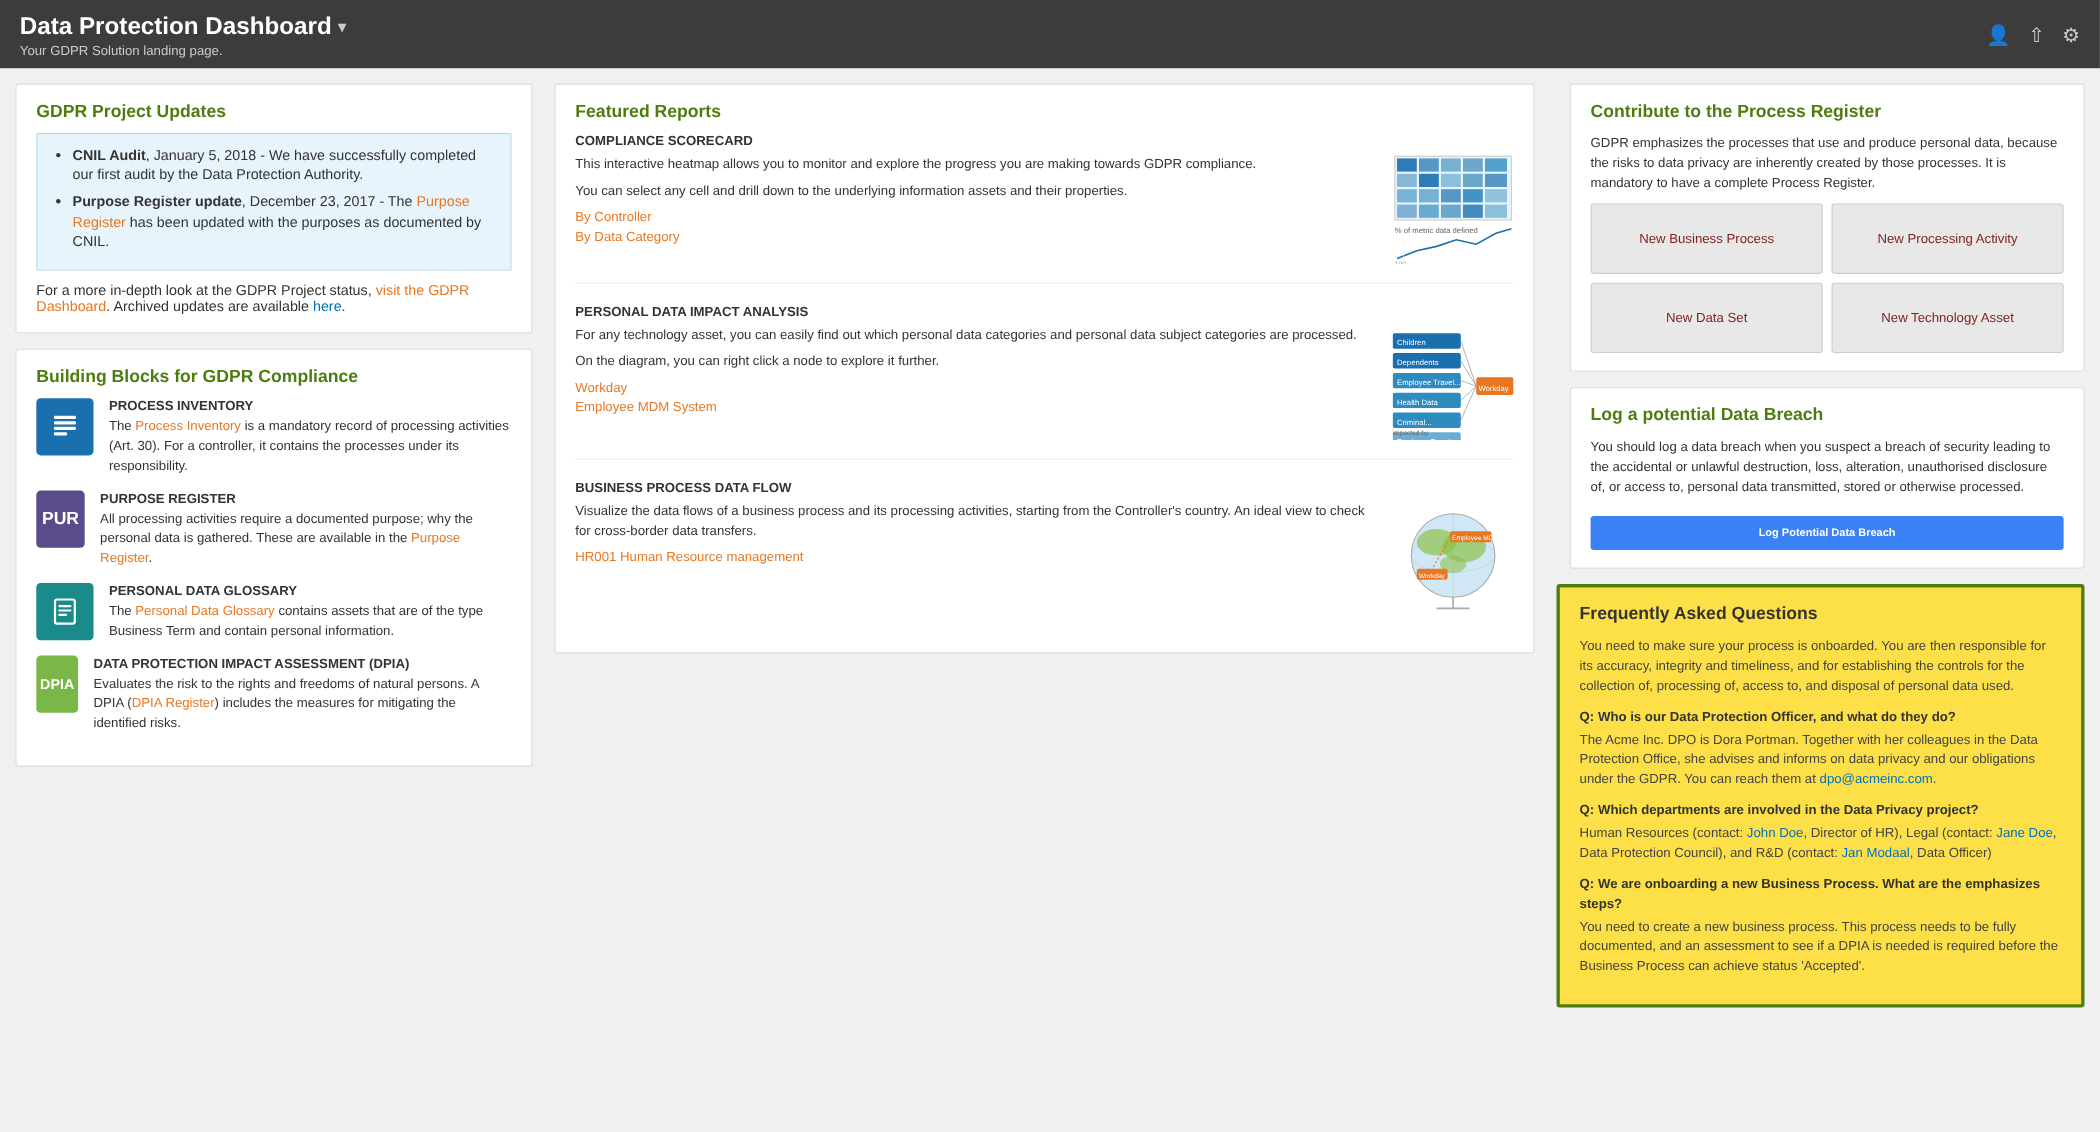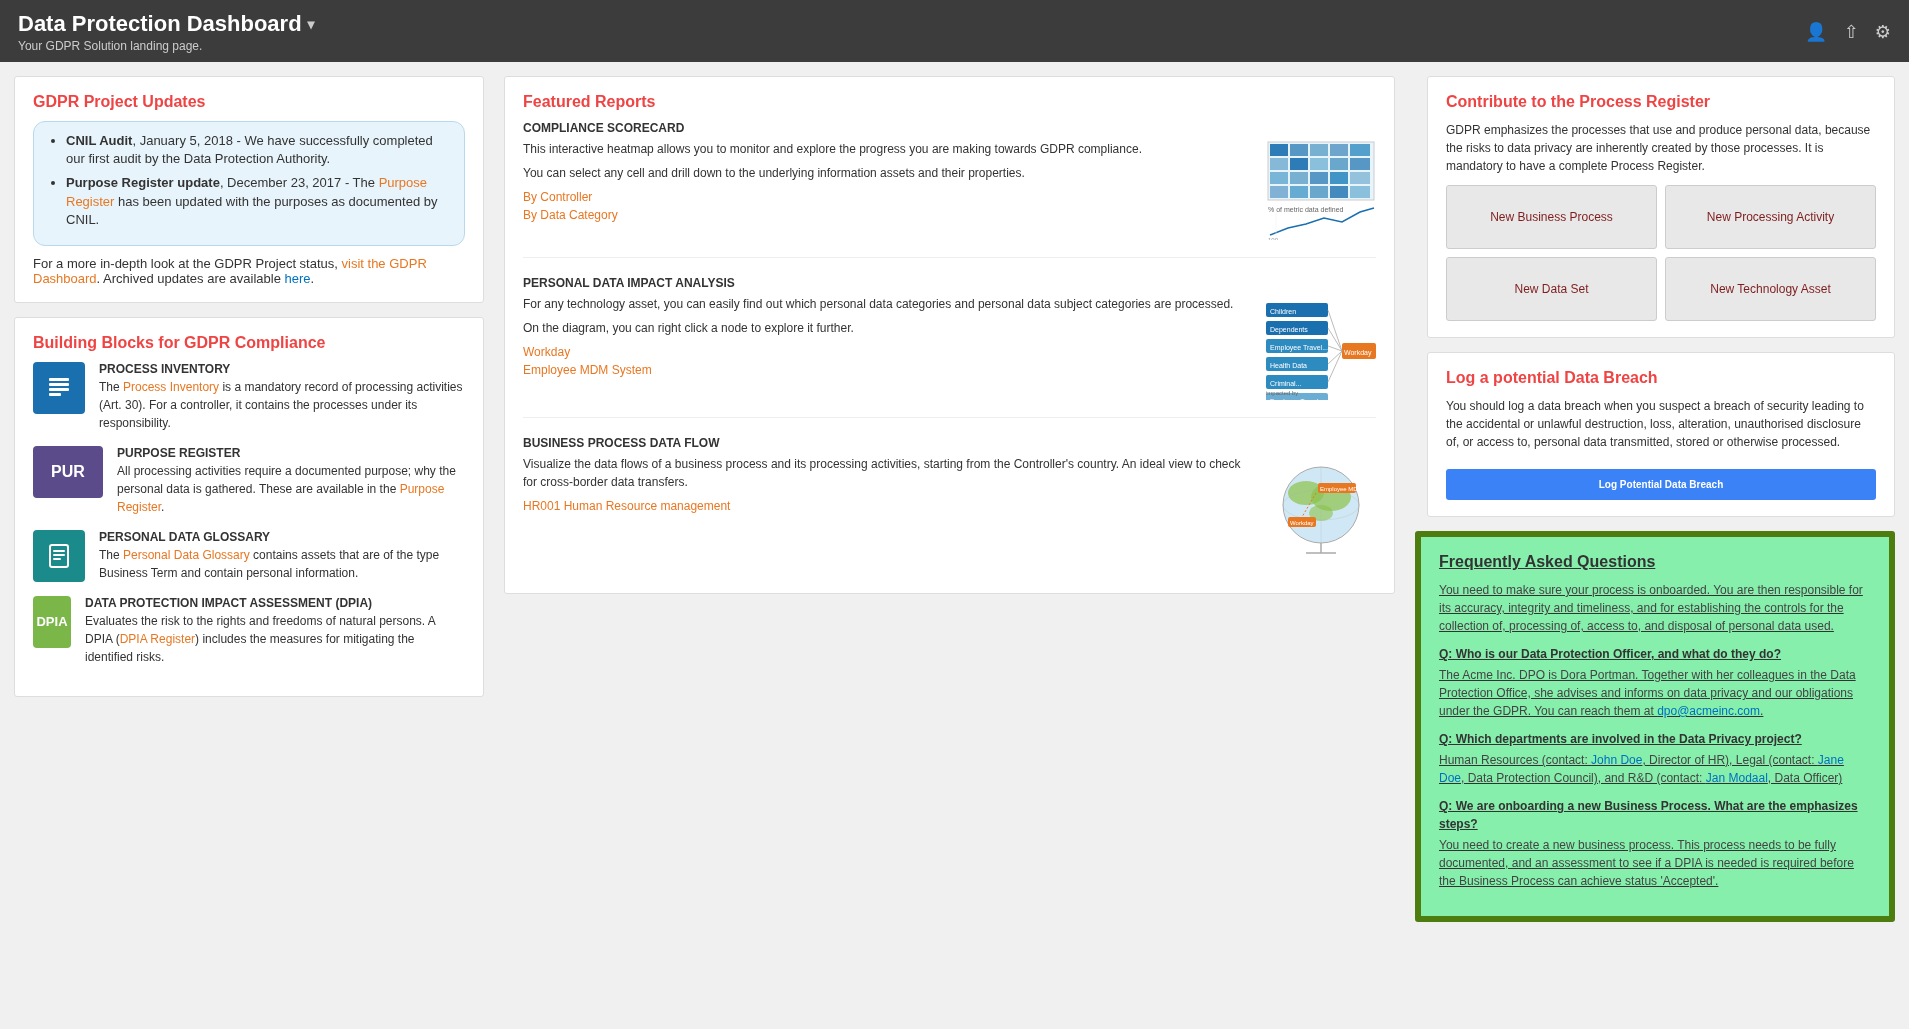--- a/index.html
+++ b/index.html
@@ -36,24 +36,24 @@
       min-height: calc(100vh - 62px);
     }
 
     .col { padding: 0 10px; }
     .col-left { padding-left: 0; }
     .col-right { padding-right: 0; }
 
     
     .section { background: #fff; border: 1px solid #ddd; border-radius: 3px; padding: 16px 18px; margin-bottom: 14px; }
 
-    .section-title { font-size: 16px; font-weight: bold; margin-bottom: 10px; color: #ef4444; }
-
-    
-    .update-box { background: #e8f4fb; border: 1px solid #b8d9ed; border-radius: 12px; padding: 10px 14px; margin-bottom: 10px; }
+    .section-title { font-size: 16px; font-weight: bold; margin-bottom: 10px; color: #4d7c0f; }
+
+    
+    .update-box { background: #e8f4fb; border: 1px solid #b8d9ed; border-radius: 1px; padding: 10px 14px; margin-bottom: 10px; }
     .update-box ul { padding-left: 18px; }
     .update-box li { margin-bottom: 6px; line-height: 1.4; }
     .link { color: #e87722; text-decoration: none; }
     .link-blue { color: #0070c0; text-decoration: none; }
 
     
     .block-item { display: flex; align-items: flex-start; gap: 14px; margin-bottom: 14px; }
     .block-icon {
       width: 52px; height: 52px; border-radius: 4px;
       display: flex; align-items: center; justify-content: center;
@@ -84,33 +84,33 @@
       padding: 24px 8px; font-size: 12px; cursor: pointer; text-align: center;
       color: #7f1d1d; font-weight: normal;
     }
 
     .btn-breach {
       background: #3b82f6; color: #fff; border: none; border-radius: 3px;
       padding: 10px 18px; font-size: 10px; cursor: pointer; font-weight: bold;
       margin-top: 8px; width: 100%;
     }
 
-    .faq-section { background: #86efac; border: 6px solid #4d7c0f; border-radius: 3px; padding: 16px 18px; text-decoration: underline; }
+    .faq-section { background: #fde047; border: 3px solid #4d7c0f; border-radius: 3px; padding: 16px 18px; }
     .faq-title { font-size: 16px; font-weight: bold; margin-bottom: 10px; }
     .faq-item { margin-bottom: 10px; font-size: 12px; line-height: 1.5; }
     .faq-q { font-weight: bold; color: #333; }
     .faq-a { margin-top: 3px; color: #444; }
     .globe-placeholder { width: 110px; height: 90px; }
 
     
     .chevron { font-size: 14px; color: #ccc; }
 
     
     .pur-box {
-      width: 70px; height: 52px; background: #5b4b8a; border-radius: 4px;
+      width: 44px; height: 52px; background: #5b4b8a; border-radius: 4px;
       display: flex; align-items: center; justify-content: center;
       color: #fff; font-weight: bold; font-size: 16px; flex-shrink: 0;
     }
     .dpia-box {
       width: 38px; height: 52px; background: #7ab648; border-radius: 4px;
       display: flex; align-items: center; justify-content: center;
       color: #fff; font-weight: bold; font-size: 13px; flex-shrink: 0;
     }
   </style>
 </head>

